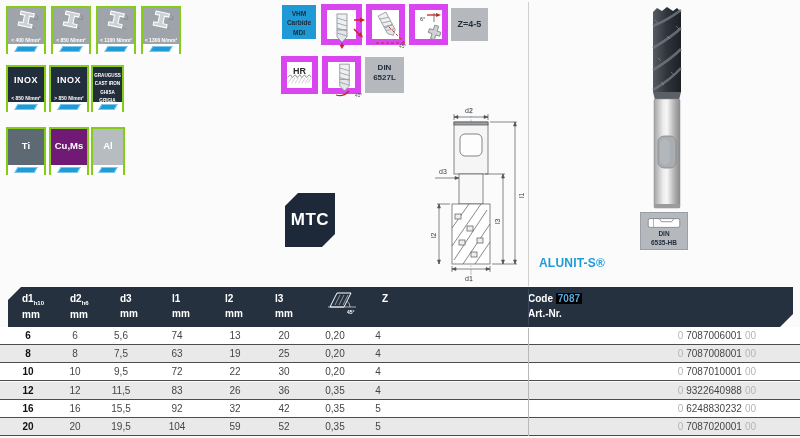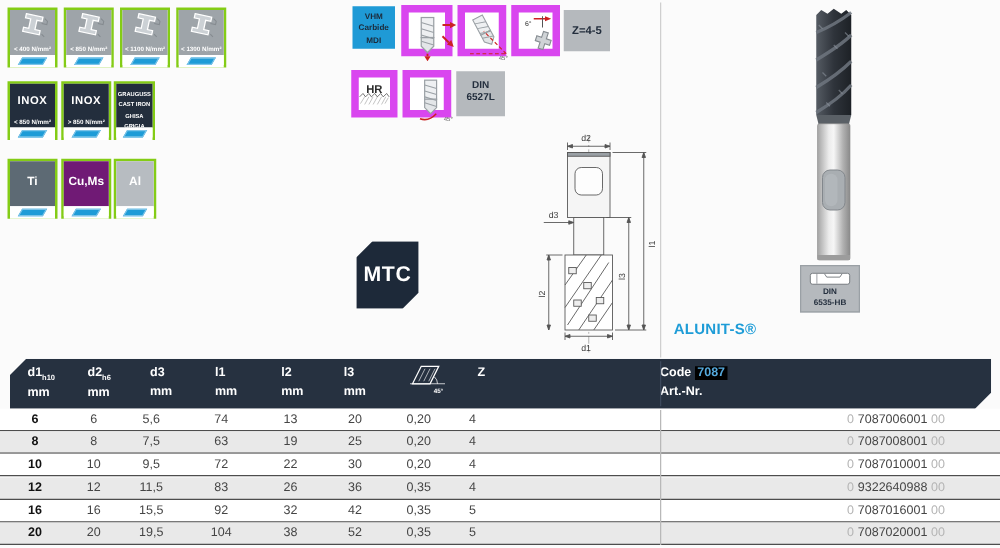--- a/index.html
+++ b/index.html
@@ -70,21 +70,21 @@
   .code-val { color:#55a9dc; background:#000000; padding:0 2px; }
 
   .trow { position:absolute; left:0; width:800px; height:18.17px; background:#fff;
           border-bottom:1px solid #4d4d4d; z-index:1; }
   .trow.alt { background:#e9e9e9; }
   .tcell { position:absolute; top:3px; font-size:10px; color:#454545; text-align:center; }
   .c-d1 { left:8px;   width:40px; font-weight:bold; color:#111; }
   .c-d2 { left:53px;  width:44px; }
   .c-d3 { left:98px;  width:46px; }
   .c-l1 { left:152px; width:50px; }
-  .c-l2 { left:188px; width:50px;text-align:right; }
+  .c-l2 { left:210px; width:50px; }
   .c-l3 { left:259px; width:50px; }
   .c-ch { left:311px; width:48px; }
   .c-z  { left:356px; width:44px; }
   .c-art{ left:536px; width:220px; text-align:right; }
   .art-dim { color:#b5b5b5; }
   .art-main { color:#454545; margin:0 3px; }
 
   .defs-hidden { position:absolute; width:0; height:0; overflow:hidden; }
 </style>
 </head>
@@ -455,28 +455,28 @@
       </div>
       <div class="trow" style="top: 399.68px;">
         <span class="tcell c-d1">16</span>
         <span class="tcell c-d2">16</span>
         <span class="tcell c-d3">15,5</span>
         <span class="tcell c-l1">92</span>
         <span class="tcell c-l2">32</span>
         <span class="tcell c-l3">42</span>
         <span class="tcell c-ch">0,35</span>
         <span class="tcell c-z">5</span>
-        <span class="tcell c-art"><span class="art-dim">0</span><span class="art-main">7087016001</span><span class="art-dim">00</span></span>
+        <span class="tcell c-art"><span class="art-dim">0</span><span class="art-main">6248830232</span><span class="art-dim">00</span></span>
       </div>
       <div class="trow alt" style="top: 417.85px;">
         <span class="tcell c-d1">20</span>
         <span class="tcell c-d2">20</span>
         <span class="tcell c-d3">19,5</span>
         <span class="tcell c-l1">104</span>
-        <span class="tcell c-l2">38</span>
+        <span class="tcell c-l2">59</span>
         <span class="tcell c-l3">52</span>
         <span class="tcell c-ch">0,35</span>
         <span class="tcell c-z">5</span>
         <span class="tcell c-art"><span class="art-dim">0</span><span class="art-main">7087020001</span><span class="art-dim">00</span></span>
       </div>
     </div>
 
   <div class="vsep-header"></div>
   <div class="vsep-rows"></div>
 

